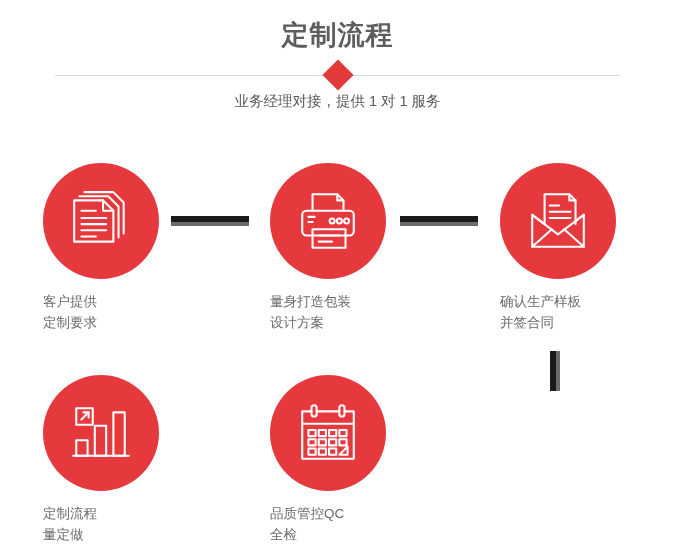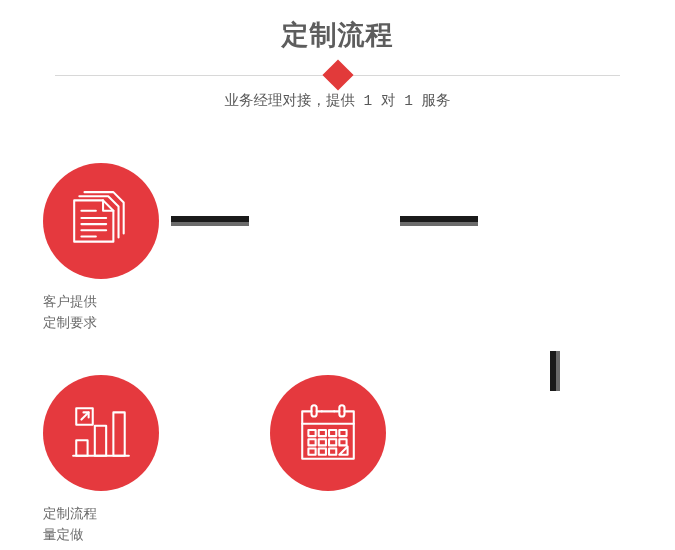--- a/index.html
+++ b/index.html
@@ -63,21 +63,20 @@
   }
   .page-subtitle {
     position: absolute;
     left: 0;
     top: 90px;
     width: 675px;
     text-align: center;
     font-size: 14.5px;
     color: #585858;
     line-height: 22px;
-    font-family: Liberation Mono, monospace;
   }
 
   
   .flow {
     position: absolute;
     left: 0;
     top: 163px;
     width: 618px;
     height: 400px;
   }
@@ -217,26 +216,68 @@
       </div>
       <div class="step-label">客户提供
 定制要求</div>
     </div>
 
     <div class="connector-h conn-r1-a">
       <div class="bar"></div>
       <div class="shadow"></div>
     </div>
 
+    <div class="step step-2">
+      <div class="circle">
+        <svg viewBox="0 0 64 64">
+          <g fill="none" stroke="#ffffff" stroke-width="2" stroke-linejoin="round" stroke-linecap="round">
+            <path d="M17 22 V6 H41 L47 12 V22"></path>
+            <path d="M41 6 V12 H47"></path>
+            <path d="M11 22 H53 A4 4 0 0 1 57 26 V42 A4 4 0 0 1 53 46 H11 A4 4 0 0 1 7 42 V26 A4 4 0 0 1 11 22 Z"></path>
+            <path d="M13 28 H19"></path>
+            <path d="M13 33 H17"></path>
+            <circle cx="36" cy="32" r="2.4"></circle>
+            <circle cx="43" cy="32" r="2.4"></circle>
+            <circle cx="50" cy="32" r="2.4"></circle>
+            <path d="M17 40 H49 V58 H17 Z"></path>
+            <path d="M23 46 H43"></path>
+            <path d="M23 52 H36"></path>
+          </g>
+        </svg>
+      </div>
+      <div class="step-label">量身打造包装
+设计方案</div>
+    </div>
 
     <div class="connector-h conn-r1-b">
       <div class="bar"></div>
       <div class="shadow"></div>
     </div>
 
+    <div class="step step-3">
+      <div class="circle">
+        <svg viewBox="0 0 64 64">
+          <g fill="none" stroke="#ffffff" stroke-width="2" stroke-linejoin="round" stroke-linecap="round">
+            <path d="M19 35 V6 H43 L49 12 V35"></path>
+            <path d="M43 6 V12 H49"></path>
+            <path d="M24 17 H33"></path>
+            <path d="M24 23 H44"></path>
+            <path d="M24 29 H44"></path>
+            <path d="M7 26 L19 35"></path>
+            <path d="M57 26 L49 32"></path>
+            <path d="M7 26 V57 H57 V26"></path>
+            <path d="M7 26 L32 45 L57 26"></path>
+            <path d="M7 57 L26 40"></path>
+            <path d="M57 57 L38 40"></path>
+          </g>
+        </svg>
+      </div>
+      <div class="step-label">确认生产样板
+并签合同</div>
+    </div>
 
   </div>
 
   <div class="connector-v">
     <div class="bar"></div>
     <div class="shadow"></div>
   </div>
 
   <div class="row row-2">
 
@@ -275,18 +316,20 @@
             <rect x="23" y="38" width="7" height="6"></rect>
             <rect x="33" y="38" width="7" height="6"></rect>
             <rect x="43" y="38" width="7" height="6"></rect>
             <rect x="13" y="47" width="7" height="6"></rect>
             <rect x="23" y="47" width="7" height="6"></rect>
             <rect x="33" y="47" width="7" height="6"></rect>
             <path d="M43 53 L51 45 V53 Z"></path>
           </g>
         </svg>
       </div>
+      <div class="step-label">品质管控QC
+全检</div>
     </div>
 
 
   </div>
 
 </div>
 
 </body></html>

